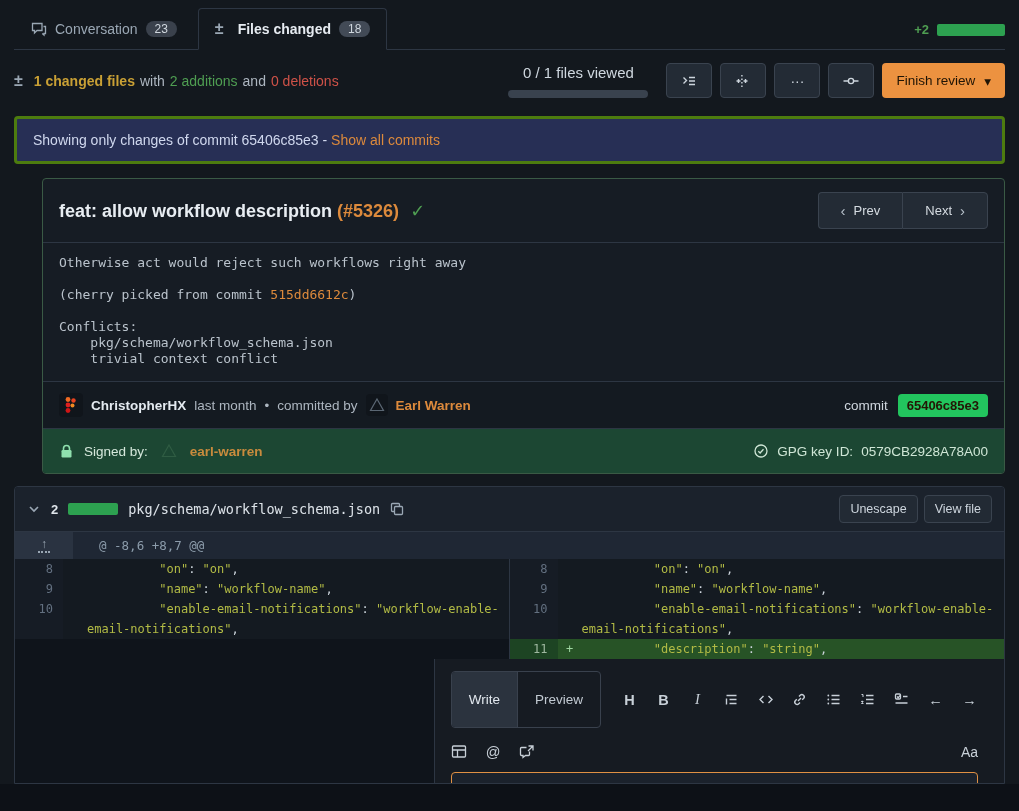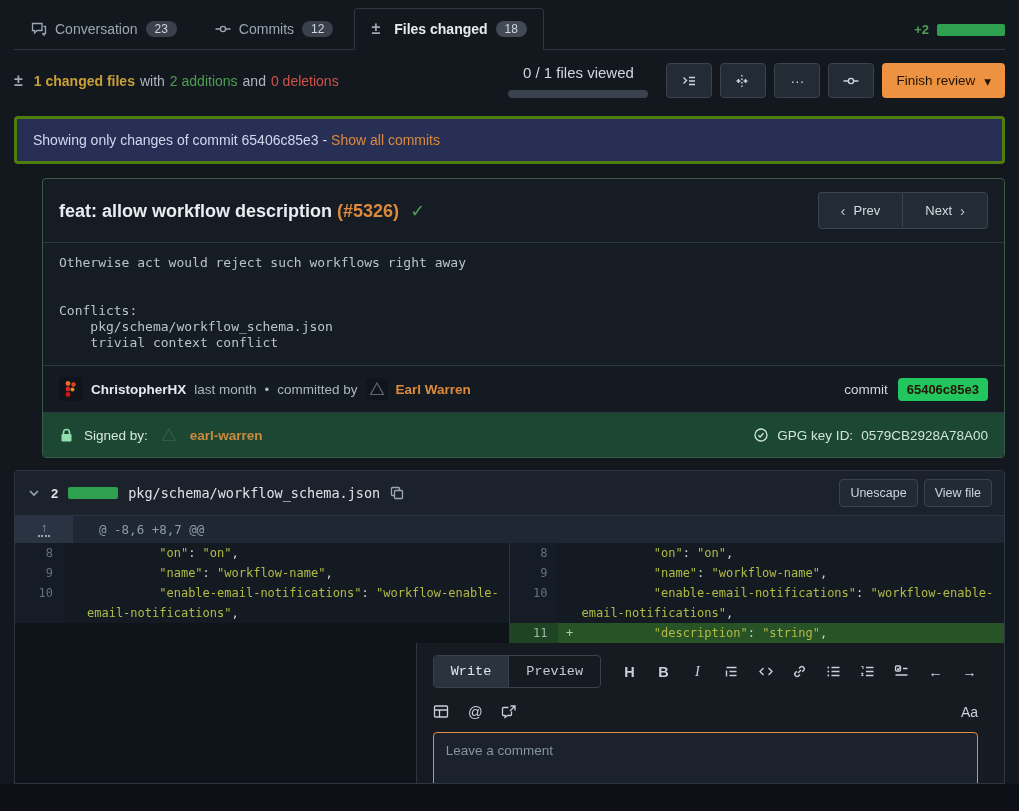--- a/index.html
+++ b/index.html
@@ -116,22 +116,22 @@
   .diff-half.added { background:#275326; }
   .diff-half.added .gutter { background:#1d4423; color:#9fb8a0; }
   .diff-half.emptyc { background:#0f141b; }
   .diff-half.emptyc .gutter { background:#0f141b; }
 
   .diff-bottom { flex:1; min-height:0; display:flex; }
   .left-fill { flex:1 1 50%; background:#0f141b; border-right:1px solid #2d3643; }
   .comment-cell { flex:1 1 50%; background:#161b22; padding:12px 26px 0 16px; }
   .editor-head { display:flex; align-items:center; gap:20px; }
   .seg { display:flex; border:1px solid #39414d; border-radius:4px; overflow:hidden; }
-  .seg-btn { padding:8px 17px; font-size:13.5px; background:transparent; border:none;
-             color:#c2cad2; cursor:pointer; font-family:Liberation Mono, monospace;text-align:right; }
+  .seg-btn { padding:20px 17px; font-size:13.5px; background:transparent; border:none;
+             color:#c2cad2; cursor:pointer; font-family:Liberation Sans, sans-serif;text-align:right; }
   .seg-btn.active { background:#2b333e; color:#e2e8ee; border-right:1px solid #39414d; }
   .md-icons { display:flex; align-items:center; gap:17px; color:#c8d0d8; }
   .mi { display:flex; align-items:center; justify-content:center; width:17px; height:17px;
         font-size:14.5px; cursor:pointer; color:#c8d0d8; }
   .mi.b { font-weight:bold; }
   .mi.i { font-style:italic; font-family:"Liberation Serif","DejaVu Serif",serif; }
   .editor-row2 { display:flex; align-items:center; gap:17px; margin:15px 0 12px; color:#c8d0d8; }
   .aa { margin-left:auto; font-size:14px; color:#c8d0d8; cursor:pointer; }
   .comment-ta { width:100%; height:140px; background:#1b222c; border:1px solid #e09043;
                 border-radius:4px; padding:10px 12px; color:#dfe5eb; font-size:13.5px;
@@ -148,30 +148,20 @@
     <div class="tabs">
       <a class="tab">
         <span>
           <svg width="16" height="16" viewBox="0 0 16 16" fill="none" stroke="#9aa7b4" stroke-width="1.3">
             <path d="M1.5 2.5h9.5v7H6l-2.5 2.5V9.5h-2z"></path>
               <path d="M12.5 5.5h2v7h-1.5V14l-1.8-1.5"></path>
           </svg>
         </span>
         <span>Conversation</span>
         <span class="pill">23</span>
-      </a>
-      <a class="tab">
-        <span>
-          <svg width="16" height="16" viewBox="0 0 16 16" fill="none" stroke="#9aa7b4" stroke-width="1.4">
-            <circle cx="8" cy="8" r="2.6"></circle>
-              <path d="M0.5 8h4.8M10.7 8h4.8"></path>
-          </svg>
-        </span>
-        <span>Commits</span>
-        <span class="pill">12</span>
       </a>
       <a class="tab active">
         <span class="pm-icon">±</span>
         <span>Files changed</span>
         <span class="pill">18</span>
       </a>
     </div>
     <div class="diffstat-top">
       <span class="plus-count">+2</span>
       <span class="stat-bar-top"></span>
@@ -245,20 +235,21 @@
         </button>
         <button class="pn-btn">
           <span>Next</span>
           <span class="pn-chev">›</span>
         </button>
       </div>
     </div>
     <div class="commit-body">
       <div class="mline">Otherwise act would reject such workflows right away</div>
       <div class="mline"></div>
+      <div class="mline"><span>(cherry picked from commit </span><a>515dd6612c</a><span>)</span></div>
       <div class="mline"></div>
       <div class="mline">Conflicts:</div>
       <div class="mline">    pkg/schema/workflow_schema.json</div>
       <div class="mline">    trivial context conflict</div>
     </div>
     <div class="commit-meta">
       <span class="avatar">
         <svg width="20" height="20" viewBox="0 0 20 20">
           <circle cx="7" cy="4.5" r="2.4" fill="#f06a22"></circle>
           <circle cx="12.5" cy="5.5" r="2.2" fill="#e8421f"></circle>

